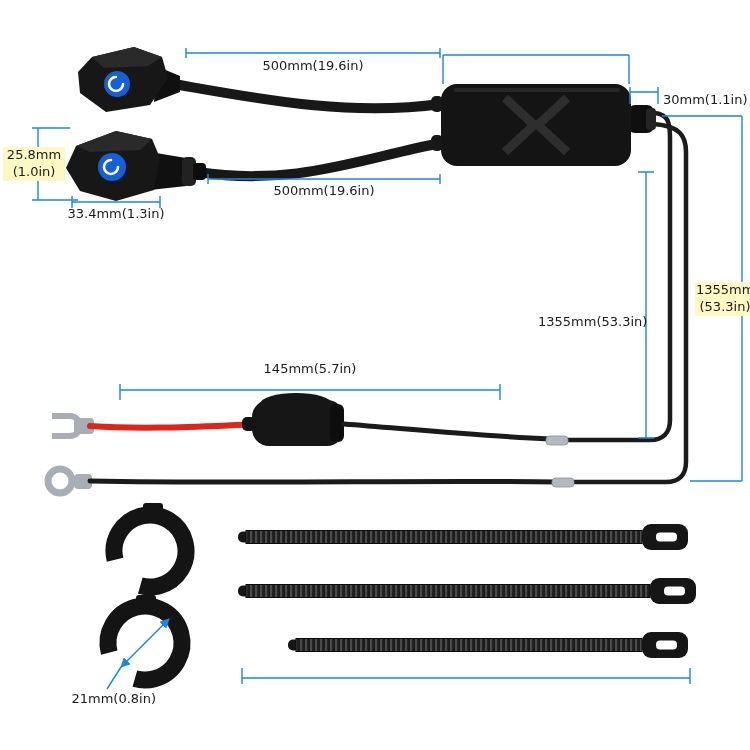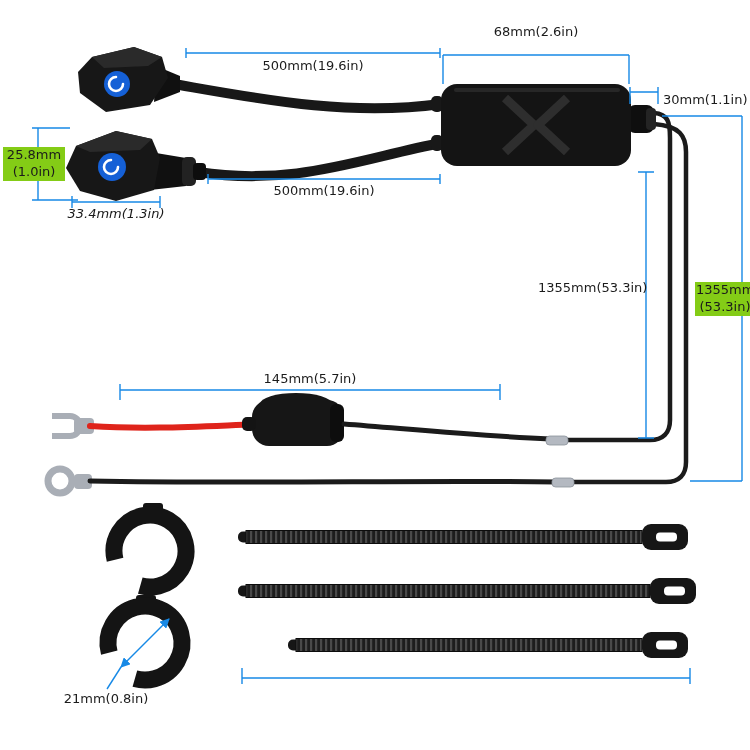--- a/index.html
+++ b/index.html
@@ -13,22 +13,22 @@
   .stage { position:absolute; inset:0; width:750px; height:750px; }
   svg.diagram { position:absolute; left:0; top:0; }
   .lbl {
     position:absolute;
     font-size:13px;
     color:#1b1b1b;
     line-height:1.3;
     white-space:nowrap;
   }
   .lbl.center { text-align:center; }
-  .lbl.right  { text-align:right; }
-  .lbl.bg     { background:#84cc16; padding:0 1px; }
+  .lbl.right  { text-align:right;margin-top:34px; }
+  .lbl.bg     { background:#fef9c3; padding:0 1px; }
   .lbl .row   { display:block; }
   .dim     { stroke: var(--dim, #1789e6); stroke-width:1.4; fill:none; }
   .dimfill { fill: var(--dim, #1789e6); }
   .cable   { stroke:#181818; fill:none; stroke-linecap:round; }
   .wire    { stroke:#1b1b1b; fill:none; stroke-linecap:round; }
   .part    { fill:#171717; }
   .metal   { fill:#a9aeb6; }
 </style>
 </head>
 <body>
@@ -157,40 +157,39 @@
   </g>
   <g>
     <path class="dim" d="M242 678 H690 M242 668 V684 M690 668 V684"></path>
   </g>
   <g>
     <path class="dim" d="M121 667 L169 619" marker-start="url(#arr)" marker-end="url(#arr)"></path>
     <path class="dim" d="M121 667 L107 689"></path>
   </g>
 </svg>
 
-<div class="lbl center" style="left:441px; top:24px; width:190px;">68mm(2.6in)</div>
 
 <div class="lbl" style="left:663px; top:92px;">30mm(1.1in)</div>
 
 <div class="lbl center" style="left:186px; top:58px; width:254px;">500mm(19.6in)</div>
 
 <div class="lbl center" style="left:208px; top:183px; width:232px;">500mm(19.6in)</div>
 
 <div class="lbl center bg" style="left:3px; top:147px; width:62px;">
   <span class="row">25.8mm</span>
   <span class="row">(1.0in)</span>
 </div>
 
-<div class="lbl center" style="left:66px; top:206px; width:100px;font-style:italic;">33.4mm(1.3in)</div>
+<div class="lbl center" style="left:66px; top:206px; width:100px;">33.4mm(1.3in)</div>
 
 <div class="lbl right" style="left:538px; top:280px; width:100px;">1355mm(53.3in)</div>
 
 <div class="lbl center bg" style="left:678px; top:282px; width:60px;margin-left:17px;">
   <span class="row">1355mm</span>
   <span class="row">(53.3in)</span>
 </div>
 
-<div class="lbl center" style="left:120px; top:371px; width:380px;">145mm(5.7in)</div>
+<div class="lbl center" style="left:120px; top:361px; width:380px;">145mm(5.7in)</div>
 
-<div class="lbl center" style="left:56px; top:691px; width:100px;">21mm(0.8in)</div>
+<div class="lbl center" style="left:56px; top:691px; width:100px;text-align:right;">21mm(0.8in)</div>
 
 
 </div>
 
 </body></html>

